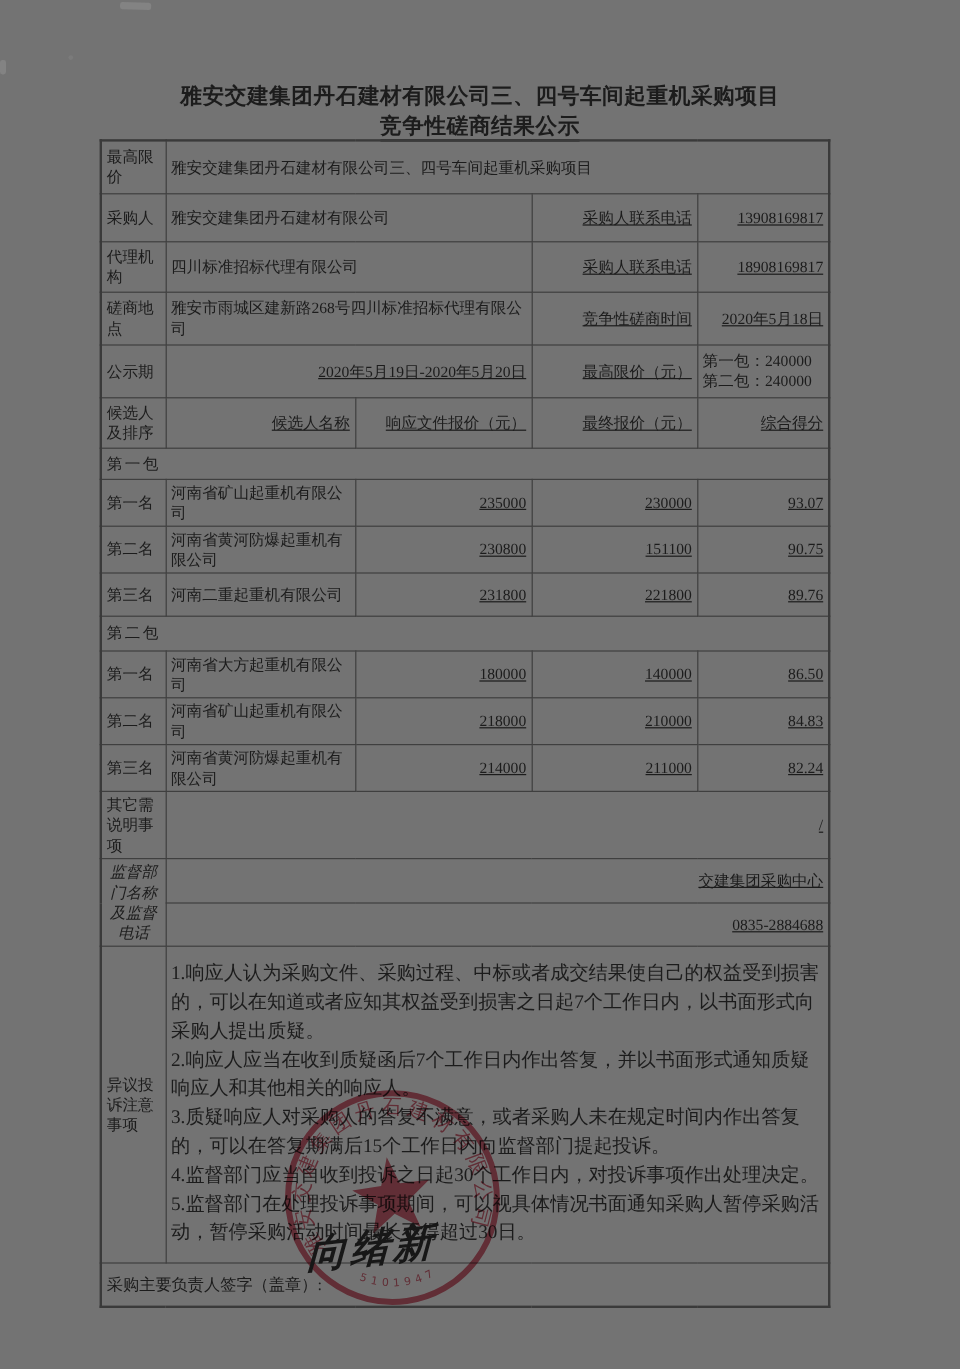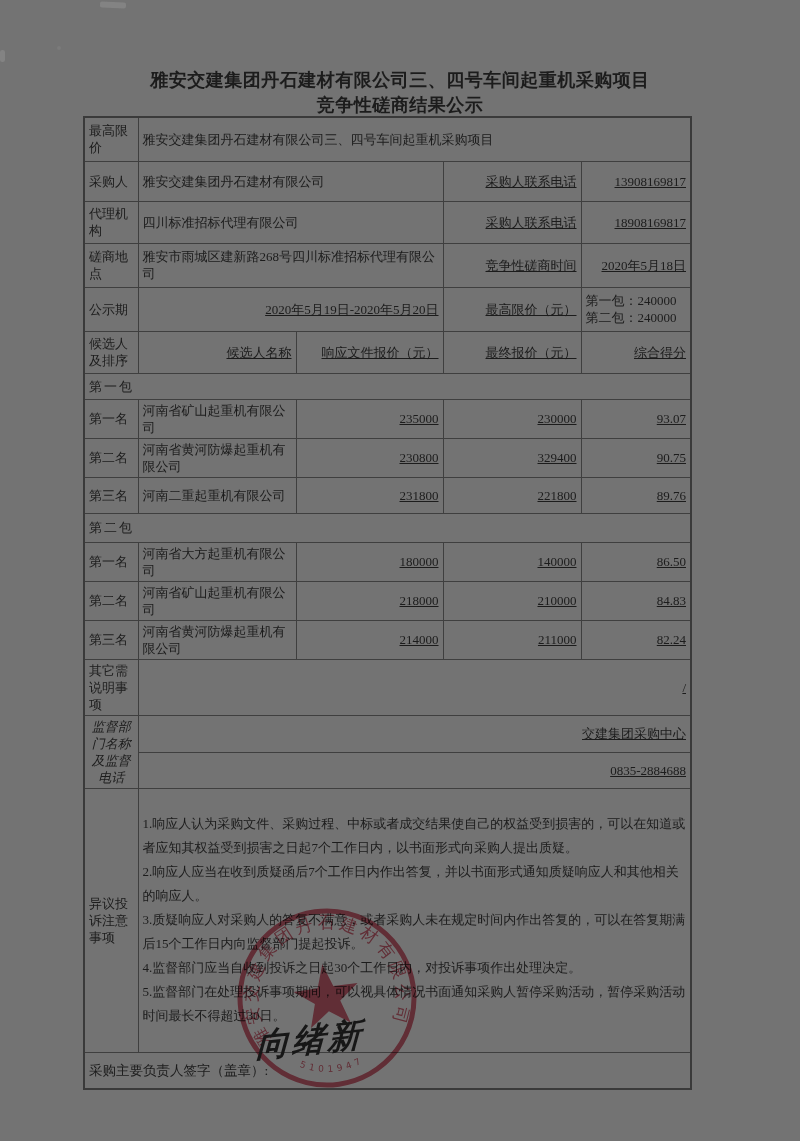--- a/index.html
+++ b/index.html
@@ -23,21 +23,21 @@
               border:2px solid #3a3a3a; }
   .doc td { border:1.5px solid #3f3f3f; padding:2px 4px; vertical-align:middle;
             line-height:17px; word-break:break-all; }
   .lbl { padding-left:3px; padding-right:1px; }
   .lbl-c { text-align:center; padding-left:1px; padding-right:1px;font-style:italic; }
   .ctr { text-align:right;text-decoration:underline; }
   .val { padding-left:6px; }
   .price { padding-left:8px; line-height:18px; }
   .band { text-align:left; letter-spacing:2px; }
   .obj-cell { padding:10px 8px 10px 7px; }
-  .obj-cell div { line-height:24px; font-size:13px; }
+  .obj-cell div { line-height:24px; font-size:16px; }
   .sig-row td { padding-left:4px; font-size:13.5px; }
 
   .stamp { position:absolute; left:232px; top:903px; width:190px; height:190px;
            transform:rotate(-8deg); opacity:.88; mix-blend-mode:multiply; }
   .signature { position:absolute; left:256px; top:1018px; font-size:33px;
                font-style:italic; font-weight:bold; color:#171717;
                transform:rotate(-6deg) skewX(-8deg); letter-spacing:3px;
                font-family:"DejaVu Serif","Liberation Serif",serif; }
 </style>
 </head>
@@ -116,21 +116,21 @@
       <td class="lbl">第一名</td>
       <td class="val">河南省矿山起重机有限公司</td>
       <td class="ctr">235000</td>
       <td class="ctr">230000</td>
       <td class="ctr">93.07</td>
     </tr>
     <tr style="height:37px">
       <td class="lbl">第二名</td>
       <td class="val">河南省黄河防爆起重机有限公司</td>
       <td class="ctr">230800</td>
-      <td class="ctr">329400</td>
+      <td class="ctr">151100</td>
       <td class="ctr">90.75</td>
     </tr>
     <tr style="height:36px">
       <td class="lbl">第三名</td>
       <td class="val">河南二重起重机有限公司</td>
       <td class="ctr">231800</td>
       <td class="ctr">221800</td>
       <td class="ctr">89.76</td>
     </tr>
 

